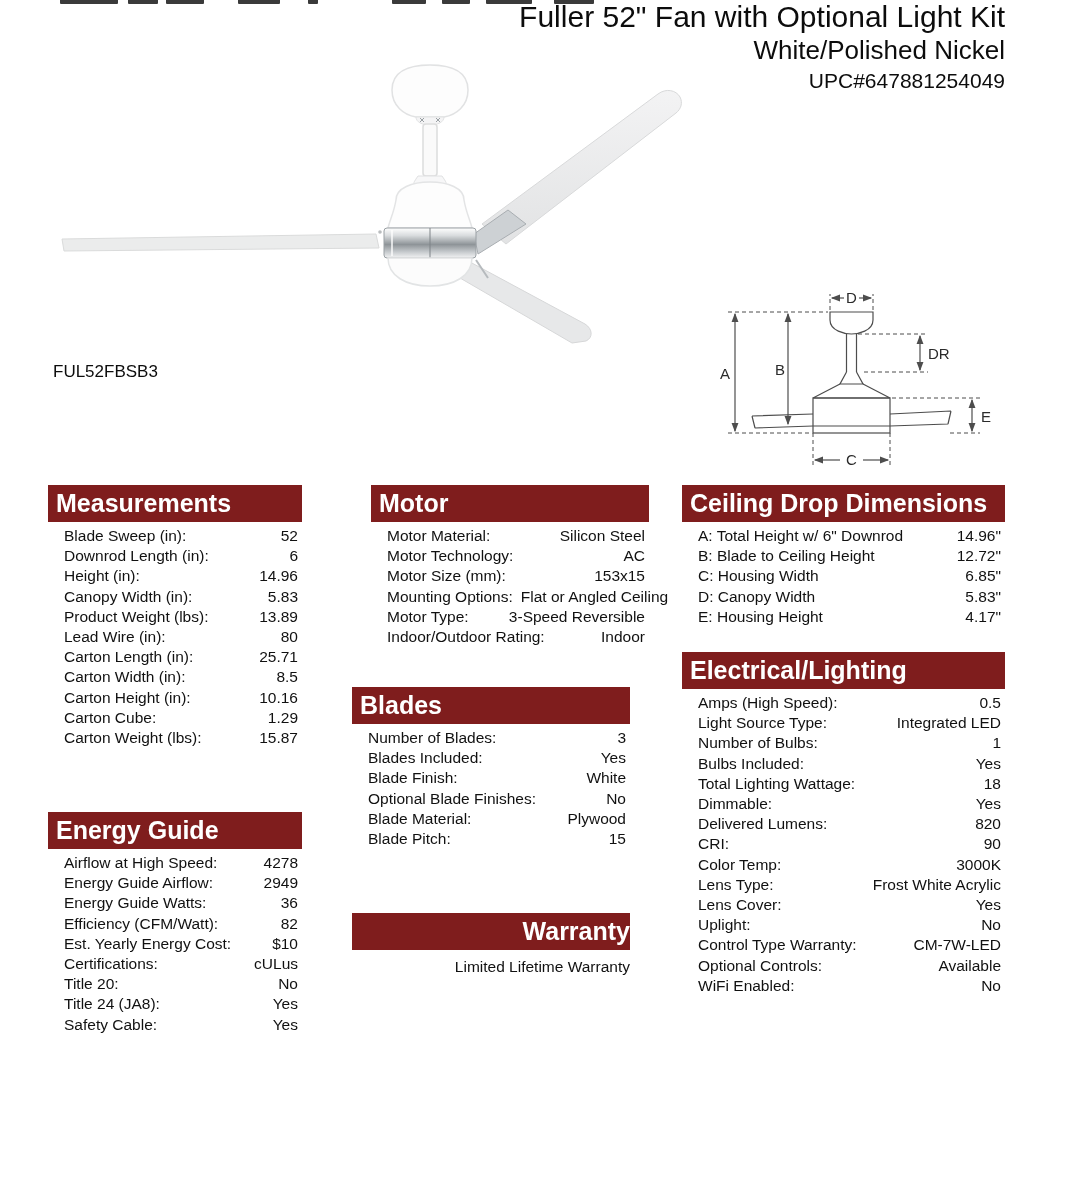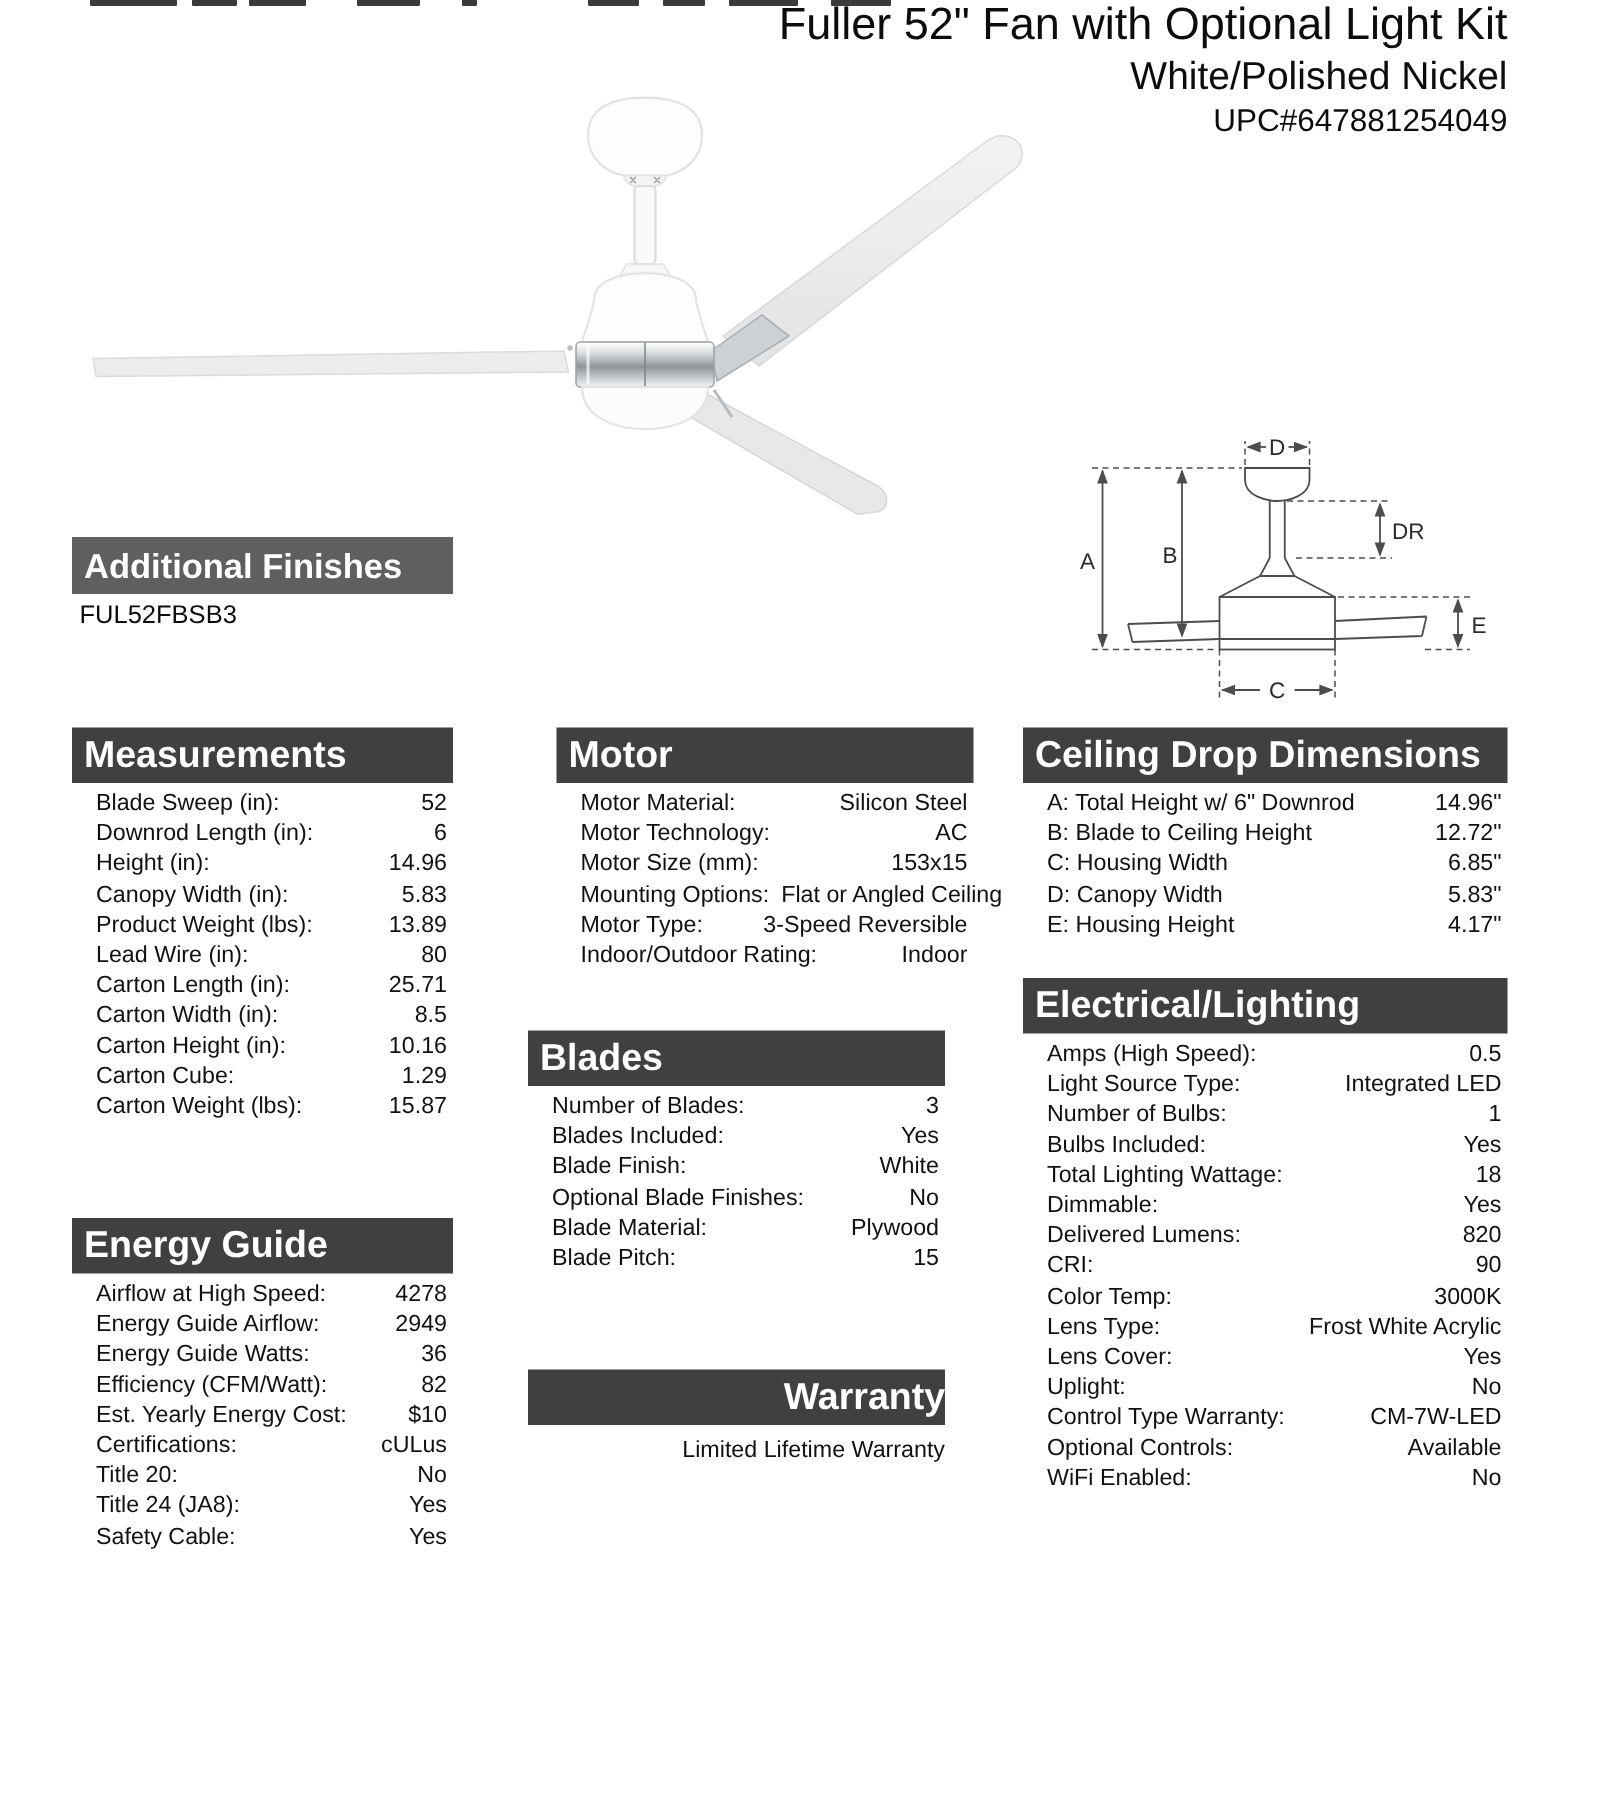--- a/index.html
+++ b/index.html
@@ -11,21 +11,21 @@
   .logo-strip i{display:inline-block;height:4px;background:#3a3a3a;margin-right:0;vertical-align:top;border-radius:0 0 1px 1px;}
 
   
   .title-block{position:absolute;top:0;right:75px;text-align:right;white-space:nowrap;}
   .title-main{font-size:30px;line-height:34px;color:#0c0c0c;}
   .title-finish{font-size:26px;line-height:33px;color:#0c0c0c;}
   .title-upc{font-size:21px;line-height:27px;color:#0c0c0c;}
 
   
   .col-section{position:absolute;}
-  .sec-header{background:#404040;color:#ffffff;font-weight:bold;font-size:25px;
+  .sec-header{background:#7f1d1d;color:#ffffff;font-weight:bold;font-size:25px;
               height:37px;line-height:37px;padding-left:8px;white-space:nowrap;overflow:hidden;}
   .sec-rows{padding:4px 4px 0 4px;margin-left:12px;}
   .spec-row{display:flex;justify-content:space-between;font-size:15.5px;line-height:20.2px;}
   .spec-row .lbl{white-space:nowrap;}
   .spec-row .val{white-space:nowrap;text-align:right;padding-left:8px;}
   .sec-text{font-size:15.5px;padding:8px 0 0 4px;}
 
   
   .af-header{background:#5f5f5f;color:#fff;font-weight:bold;font-size:23px;height:38px;line-height:38px;padding-left:8px;}
   .af-items{padding:3px 0 0 5px;}
@@ -143,21 +143,20 @@
       <text x="20" y="109">A</text>
       <text x="75" y="105">B</text>
       <text x="146" y="195">C</text>
       <text x="146" y="33">D</text>
       <text x="228" y="89">DR</text>
       <text x="281" y="152">E</text>
     </g>
   </svg>
 
   <div class="col-section" style="left:48px;top:358px;width:254px;">
-    <div class="af-header">Additional Finishes</div>
     <div class="af-items">
         <div class="af-item">FUL52FBSB3</div>
       </div>
   </div>
 
   <div class="col-section" style="left:48px;top:485px;width:254px;">
     <div class="sec-header">Measurements</div>
     <div class="sec-rows">
         <div class="spec-row">
           <span class="lbl">Blade Sweep (in):</span>

